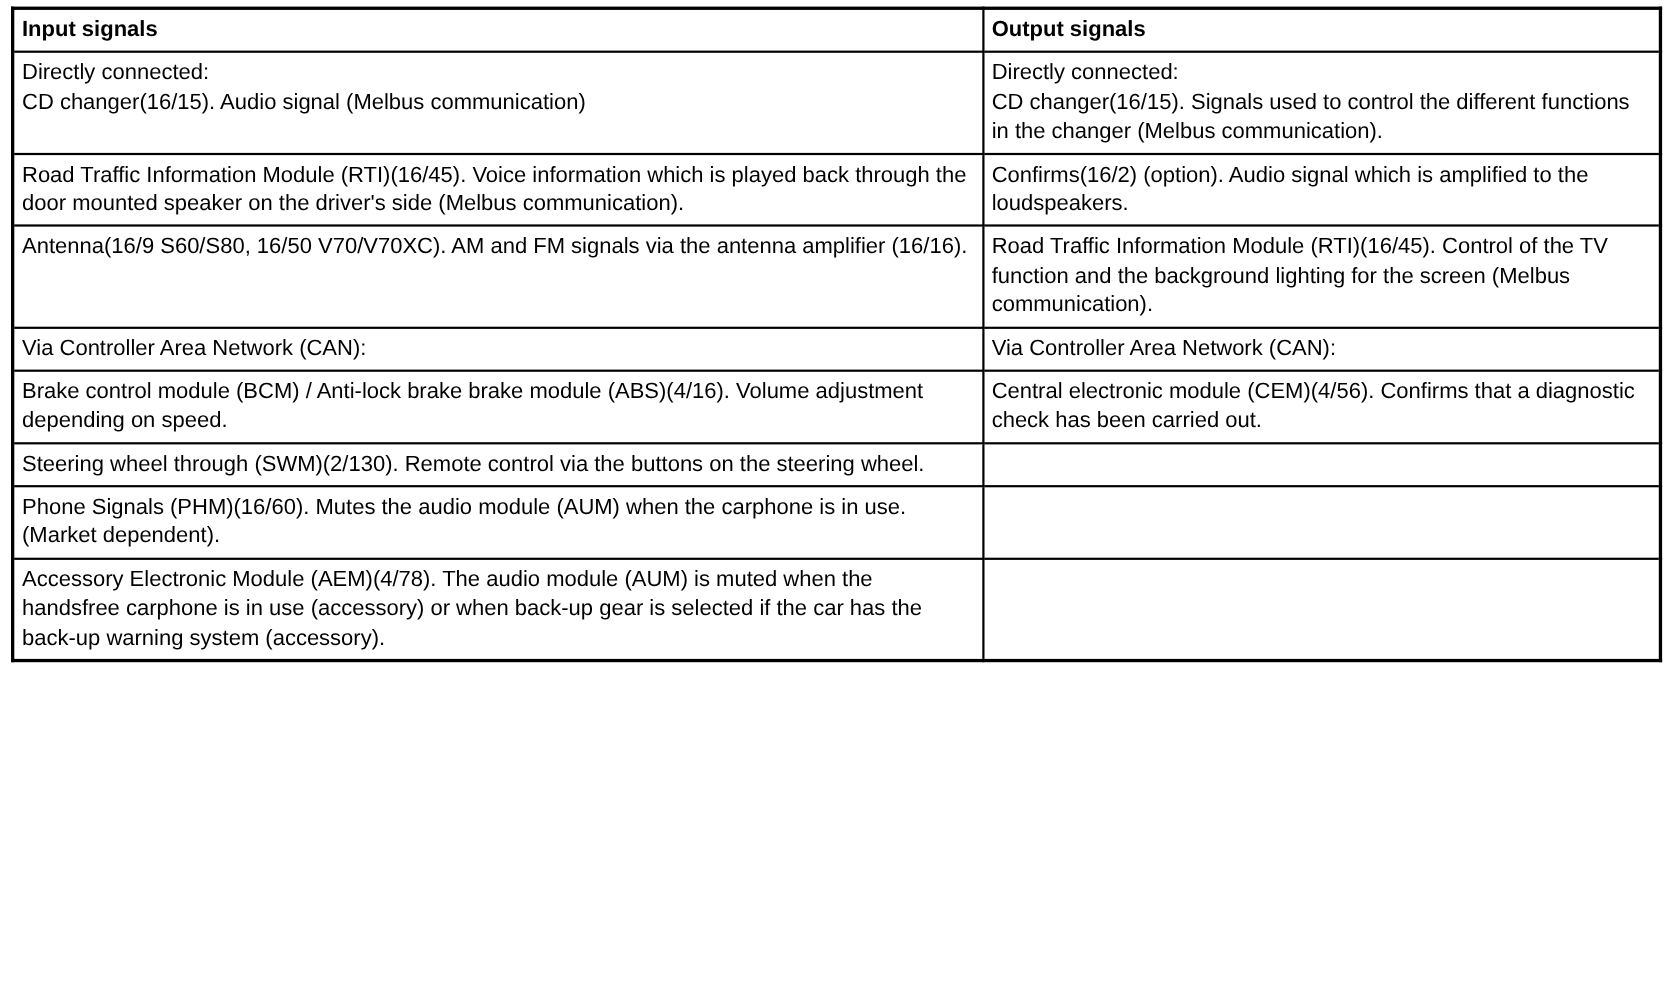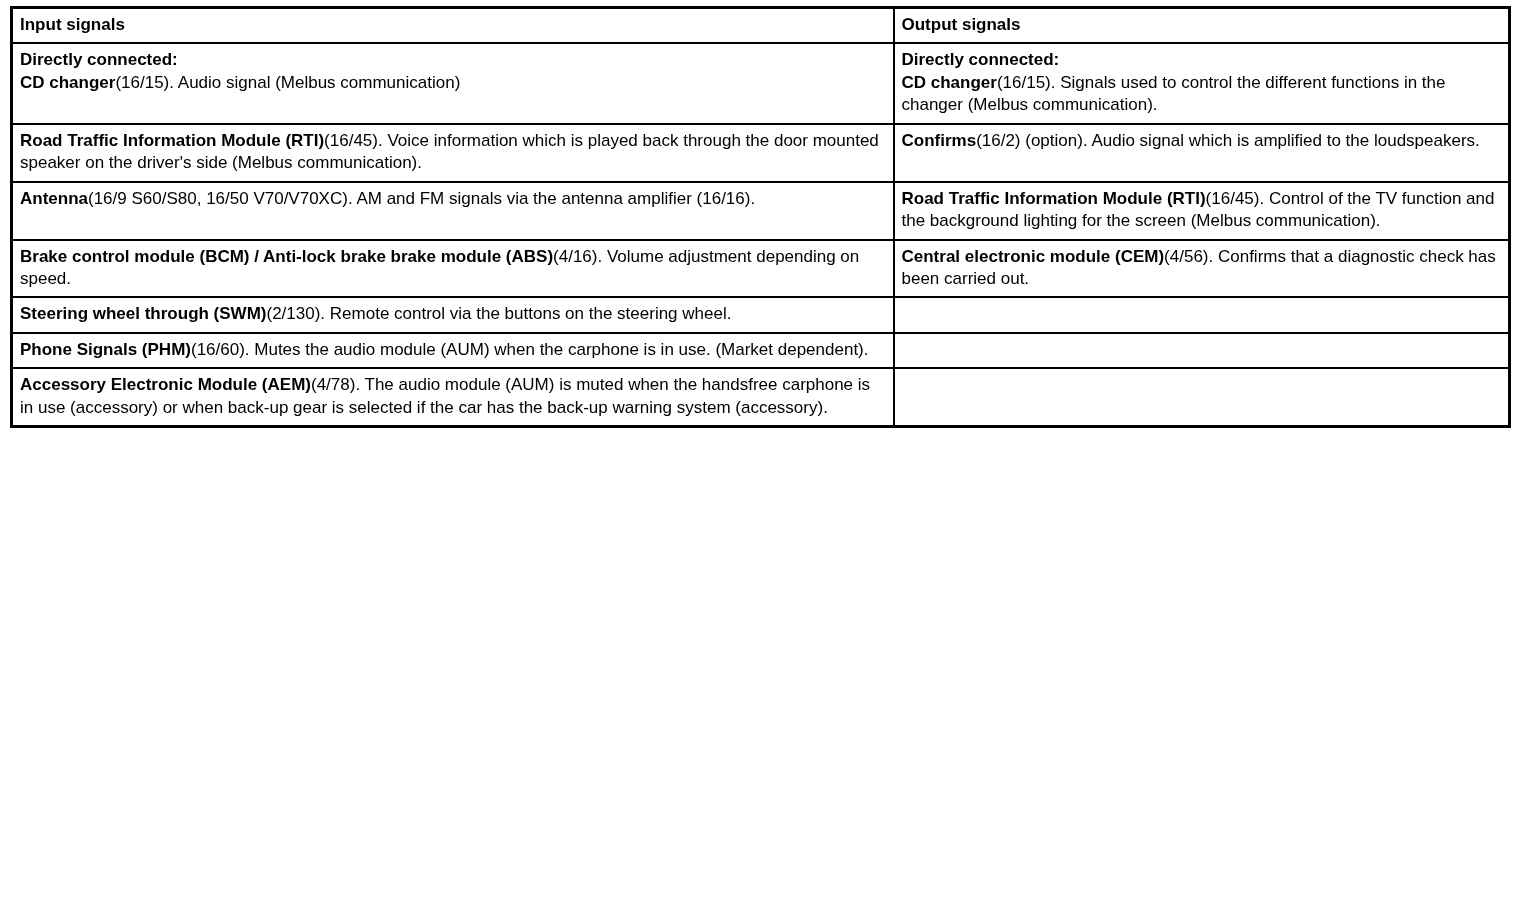--- a/index.html
+++ b/index.html
@@ -25,26 +25,26 @@
     table-layout: fixed;
     width: 1498px;
     border: 3px solid #000000;
   }
   table.signals col.c1 { width: 882px; }
   table.signals col.c2 { width: 616px; }
   table.signals td {
     border: 2px solid #000000;
     vertical-align: top;
     padding: 5px 7px 6px 7px;
-    font-size: 17px;
+    font-size: 20px;
     line-height: 1.32;
   }
   td.empty { padding: 0; }
   .hdr { font-weight: bold; }
-  b { font-weight: bold; }
+  b { font-weight: normal; }
   .cell p {
     margin: 0;
   }
   .cell p + p { margin-top: 0px; }
 </style>
 </head>
 <body>
 
 <div class="page">
   <table class="signals">
@@ -78,20 +78,28 @@
         <tr>
           <td class="cell">
             <p><b>Antenna</b><span>(16/9 S60/S80, 16/50 V70/V70XC). AM and FM signals via the antenna amplifier (16/16).</span></p>
           </td>
           <td class="cell">
             <p><b>Road Traffic Information Module (RTI)</b><span>(16/45). Control of the TV function and the background lighting for the screen (Melbus communication).</span></p>
           </td>
         </tr>
         <tr>
           <td class="cell">
+            <p><b>Via Controller Area Network (CAN):</b></p>
+          </td>
+          <td class="cell">
+            <p><b>Via Controller Area Network (CAN):</b></p>
+          </td>
+        </tr>
+        <tr>
+          <td class="cell">
             <p><b>Brake control module (BCM) / Anti-lock brake brake module (ABS)</b><span>(4/16). Volume adjustment depending on speed.</span></p>
           </td>
           <td class="cell">
             <p><b>Central electronic module (CEM)</b><span>(4/56). Confirms that a diagnostic check has been carried out.</span></p>
           </td>
         </tr>
         <tr>
           <td class="cell">
             <p><b>Steering wheel through (SWM)</b><span>(2/130). Remote control via the buttons on the steering wheel.</span></p>
           </td>

